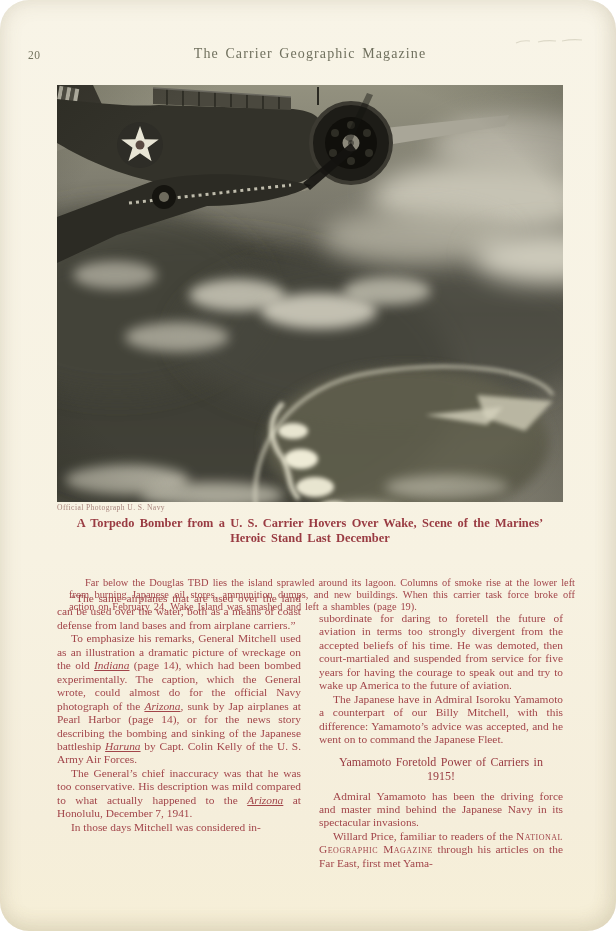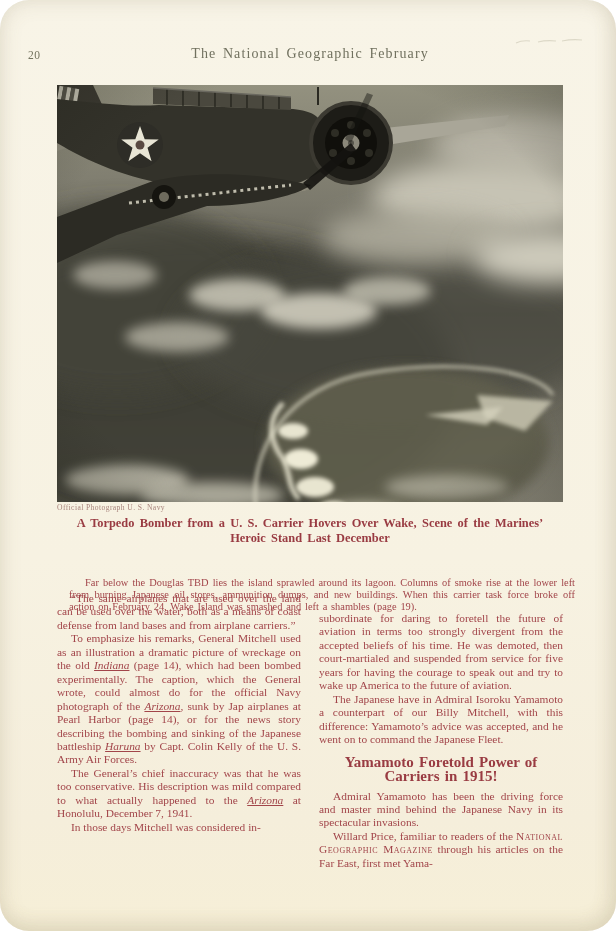--- a/index.html
+++ b/index.html
@@ -45,31 +45,31 @@
     display:flex;gap:18px;
     font-size:11.4px;line-height:13.45px;color:#a2454a;justify-content:center;
   }
   .col{width:246px;text-align:justify;}
   .col p{margin:0;text-indent:14px;}
   .col p.no-indent{text-indent:0;margin-top:20px;}
   .col i{font-style:italic;text-decoration:underline;}
   .smallcaps{font-variant:small-caps;letter-spacing:.5px;}
   .subheading{
     margin:8px 8px 6px 8px !important;text-indent:0 !important;
-    text-align:center;font-weight:bold;color:#993b42;
-    font-size:15px;line-height:14.5px;word-spacing:1.5px;
+    text-align:center;font-weight:normal;color:#993b42;
+    font-size:12px;line-height:14.5px;word-spacing:1.5px;
   }
 </style>
 </head>
 <body>
 
 <div class="page">
 
   <div class="page-number">20</div>
-  <div class="header-title">The National Geographic February</div>
+  <div class="header-title">The Carrier Geographic Magazine</div>
 
   <svg class="pencil-mark" width="70" height="14" viewBox="0 0 70 14">
     <path d="M2,9 q6,-3 14,-2 M24,8 q8,-2 18,-1 M48,7 q10,-2 20,-1" stroke="#c6c2ae" stroke-width="1.2" fill="none"></path>
   </svg>
 
   <div class="photo">
     <svg width="506" height="417" viewBox="0 0 506 417">
       <defs>
         <linearGradient id="sky" x1="0" y1="0" x2="0" y2="1">
           <stop offset="0" stop-color="#93917f"></stop>

